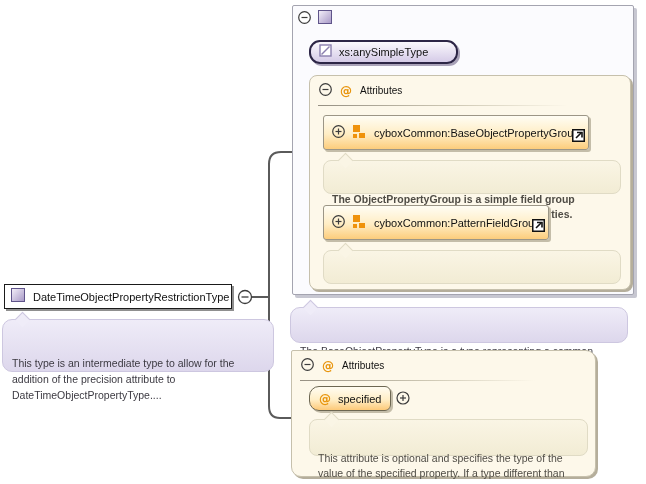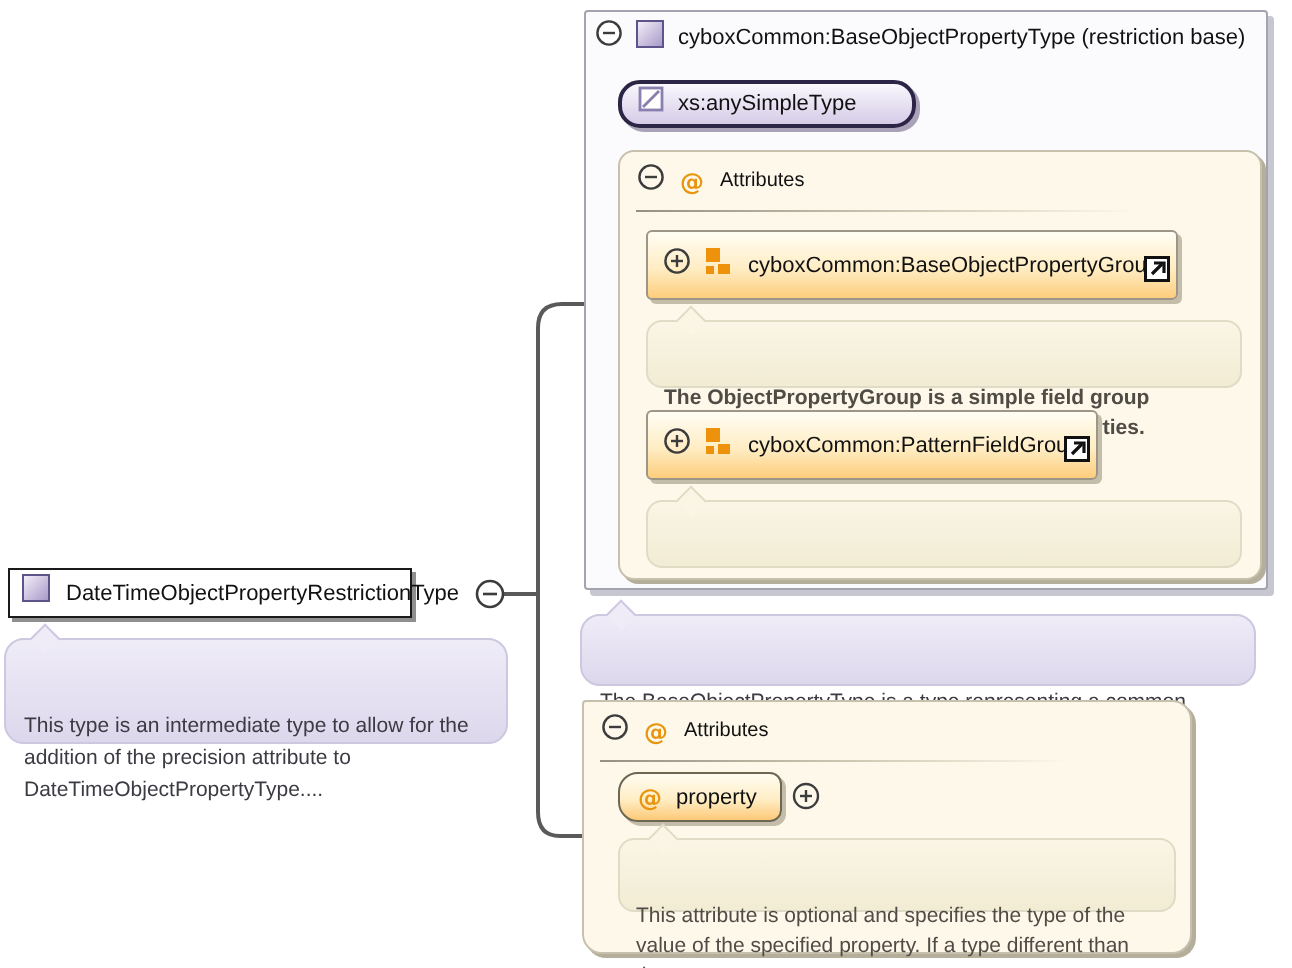--- a/index.html
+++ b/index.html
@@ -8,33 +8,33 @@
 
   
   #wires{position:absolute;left:0;top:0;z-index:1;}
 
   
   .icon-btn{display:inline-block;vertical-align:middle;}
   .txt{vertical-align:middle;}
   .at-glyph{color:#e8940c;font-weight:bold;font-size:12px;vertical-align:middle;font-family:"DejaVu Sans",sans-serif;}
 
   
-  .main-box{position:absolute;left:4px;top:284px;width:202px;height:25px;z-index:3;
+  .main-box{position:absolute;left:4px;top:284px;width:228px;height:25px;z-index:3;
     background:#fff;border:1px solid #1a1a1a;box-shadow:2px 2px 0 #8f8f8f;
     display:flex;align-items:center;gap:8px;padding:0 0 0 6px;box-sizing:border-box;}
   .main-box .lbl{font-size:11px;color:#111;white-space:nowrap;}
 
   
   .tip{position:absolute;box-sizing:border-box;border-radius:10px;font-size:10.5px;line-height:16px;
     color:#3c3a42;padding:3px 9px;white-space:pre-line;z-index:2;}
   .tip-purple{background:linear-gradient(#efecf8,#ddd7ec);border:1px solid #cdc7e0;}
   .tip .ptr{position:absolute;top:-6px;width:10px;height:10px;transform:rotate(45deg);}
   .tip-purple .ptr{background:#efecf8;border-left:1px solid #cdc7e0;border-top:1px solid #cdc7e0;}
 
-  #main-annotation{left:2px;top:319px;width:252px;height:53px;}
+  #main-annotation{left:2px;top:319px;width:272px;height:53px;}
   #main-annotation .ptr{left:14px;}
   #base-annotation{left:290px;top:307px;width:338px;height:36px;}
   #base-annotation .ptr{left:14px;}
 
   
   .panel{position:absolute;box-sizing:border-box;z-index:3;}
   #base-panel{left:292px;top:5px;width:342px;height:290px;background:#fbfbfe;
     border:1px solid #a4a4b0;box-shadow:3px 3px 0 #c7c7d1;border-radius:2px;}
   .panel-header{position:absolute;left:5px;top:5px;height:16px;display:flex;align-items:center;gap:7px;}
   .panel-title{font-size:11px;color:#111;white-space:nowrap;}
@@ -128,21 +128,20 @@
         <svg width="13" height="13">
           <circle cx="6.5" cy="6.5" r="5.8" fill="#fff" stroke="#3c3c3c" stroke-width="1.2"></circle>
           <line x1="3.5" y1="6.5" x2="9.5" y2="6.5" stroke="#3c3c3c" stroke-width="1.2"></line>
         </svg>
       </span>
       <span class="icon-btn">
         <svg width="14" height="14">
             <rect x="0.5" y="0.5" width="13" height="13" fill="url(#pg)" stroke="#5f548a"></rect>
           </svg>
       </span>
-      <span class="panel-title">cyboxCommon:BaseObjectPropertyType (restriction base)</span>
     </div>
 
     <div class="pill-simple">
       <span class="icon-btn">
         <svg width="13" height="13">
           <rect x="1" y="1" width="11" height="11" fill="#fff" stroke="#8a7fae" stroke-width="1.4"></rect>
           <line x1="2.5" y1="10.5" x2="10.5" y2="2.5" stroke="#8a7fae" stroke-width="1.4"></line>
         </svg>
       </span>
       <span class="lbl">xs:anySimpleType</span>
@@ -229,21 +228,21 @@
           <line x1="3.5" y1="6.5" x2="9.5" y2="6.5" stroke="#3c3c3c" stroke-width="1.2"></line>
         </svg>
       </span>
       <span class="at-glyph">@</span>
       <span class="lbl">Attributes</span>
     </div>
     <div class="attr-divider" style="width:235px;"></div>
 
     <div class="attr-pill">
       <span class="at-glyph">@</span>
-      <span class="lbl">property</span>
+      <span class="lbl">specified</span>
     </div>
     <span class="icon-btn pill-plus">
       <svg width="14" height="14">
         <circle cx="7" cy="7" r="6" fill="none" stroke="#3c3c3c" stroke-width="1.2"></circle>
         <line x1="4" y1="7" x2="10" y2="7" stroke="#3c3c3c" stroke-width="1.2"></line>
         <line x1="7" y1="4" x2="7" y2="10" stroke="#3c3c3c" stroke-width="1.2"></line>
       </svg>
     </span>
 
     <div class="doc" id="doc-3">

